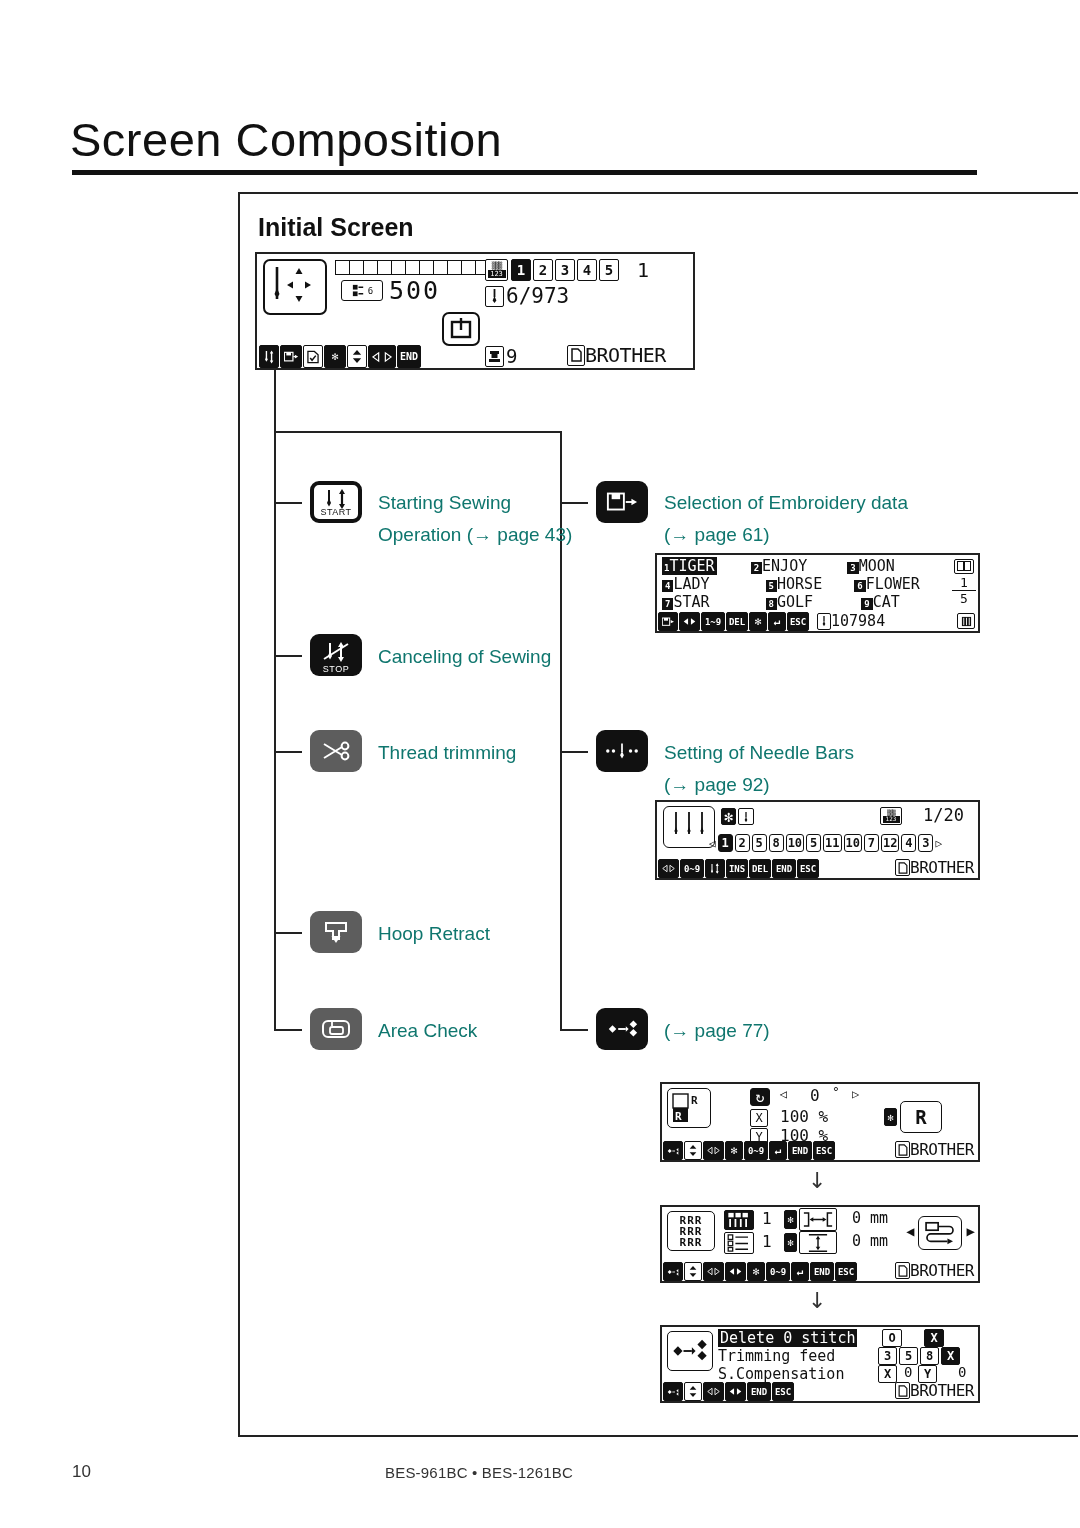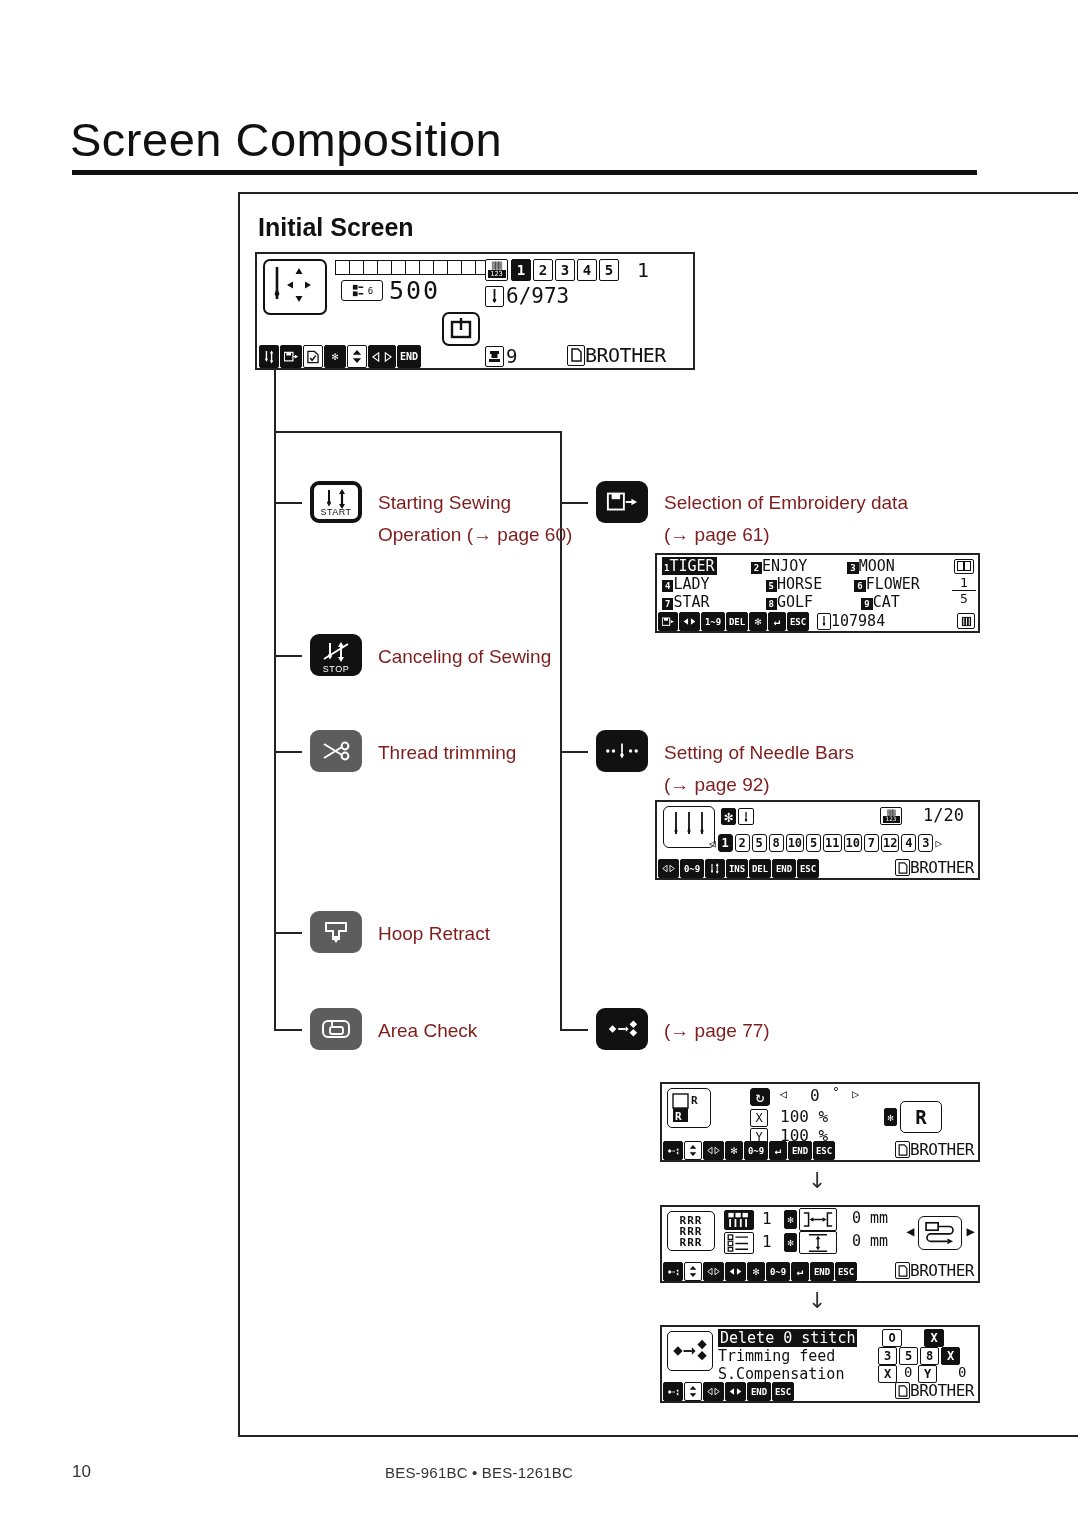--- a/index.html
+++ b/index.html
@@ -115,21 +115,21 @@
   .key-label {
     position:absolute; left:0; right:0; bottom:2px;
     text-align:center; font-size:9px; letter-spacing:0.5px;
     font-family:"Liberation Sans", sans-serif;
   }
   .key-label.dark { color:#111; }
   .key-label.light { color:#fff; }
 
   .item-text {
     position:absolute;
-    font-size:19px; color:#7f1d1d;
+    font-size:19px; color:#0f766e;
     font-family:"Liberation Sans", sans-serif;
     line-height:32px;
     white-space:nowrap;
   }
 
   
   .lcd-sub { font-size:15px; }
   .sub-row {
     position:absolute; left:5px;
     white-space:nowrap;
@@ -331,21 +331,21 @@
     <path d="M8 1 L8 10 M8 10 L8 14" stroke="#111" stroke-width="2"></path>
     <path d="M8 9 L6 14 L8 17.5 L10 14 Z" fill="#111"></path>
     <path d="M21 2 L21 18" stroke="#111" stroke-width="2.2"></path>
     <polygon points="21,0 24,5 18,5" fill="#111"></polygon>
     <polygon points="21,20 24,15 18,15" fill="#111"></polygon>
   </svg>
   <span class="key-label dark">START</span>
 </div>
 <div class="item-text" style="left:378px; top:487px;">
   <div>Starting Sewing</div>
-  <div>Operation (→ page 60)</div>
+  <div>Operation (→ page 43)</div>
 </div>
 
 <div class="keybtn solid" style="left:310px; top:634px;">
   <svg width="30" height="22" viewBox="0 0 30 22" style="margin-bottom:6px;">
     <path d="M9 2 L9 11 M9 11 L9 15" stroke="#fff" stroke-width="2"></path>
     <path d="M9 10 L7 15 L9 18.5 L11 15 Z" fill="#fff"></path>
     <path d="M20 3 L20 19" stroke="#fff" stroke-width="2"></path>
     <polygon points="20,1 23,6 17,6" fill="#fff"></polygon>
     <polygon points="20,21 23,16 17,16" fill="#fff"></polygon>
     <path d="M3 18 L27 3" stroke="#fff" stroke-width="2"></path>

